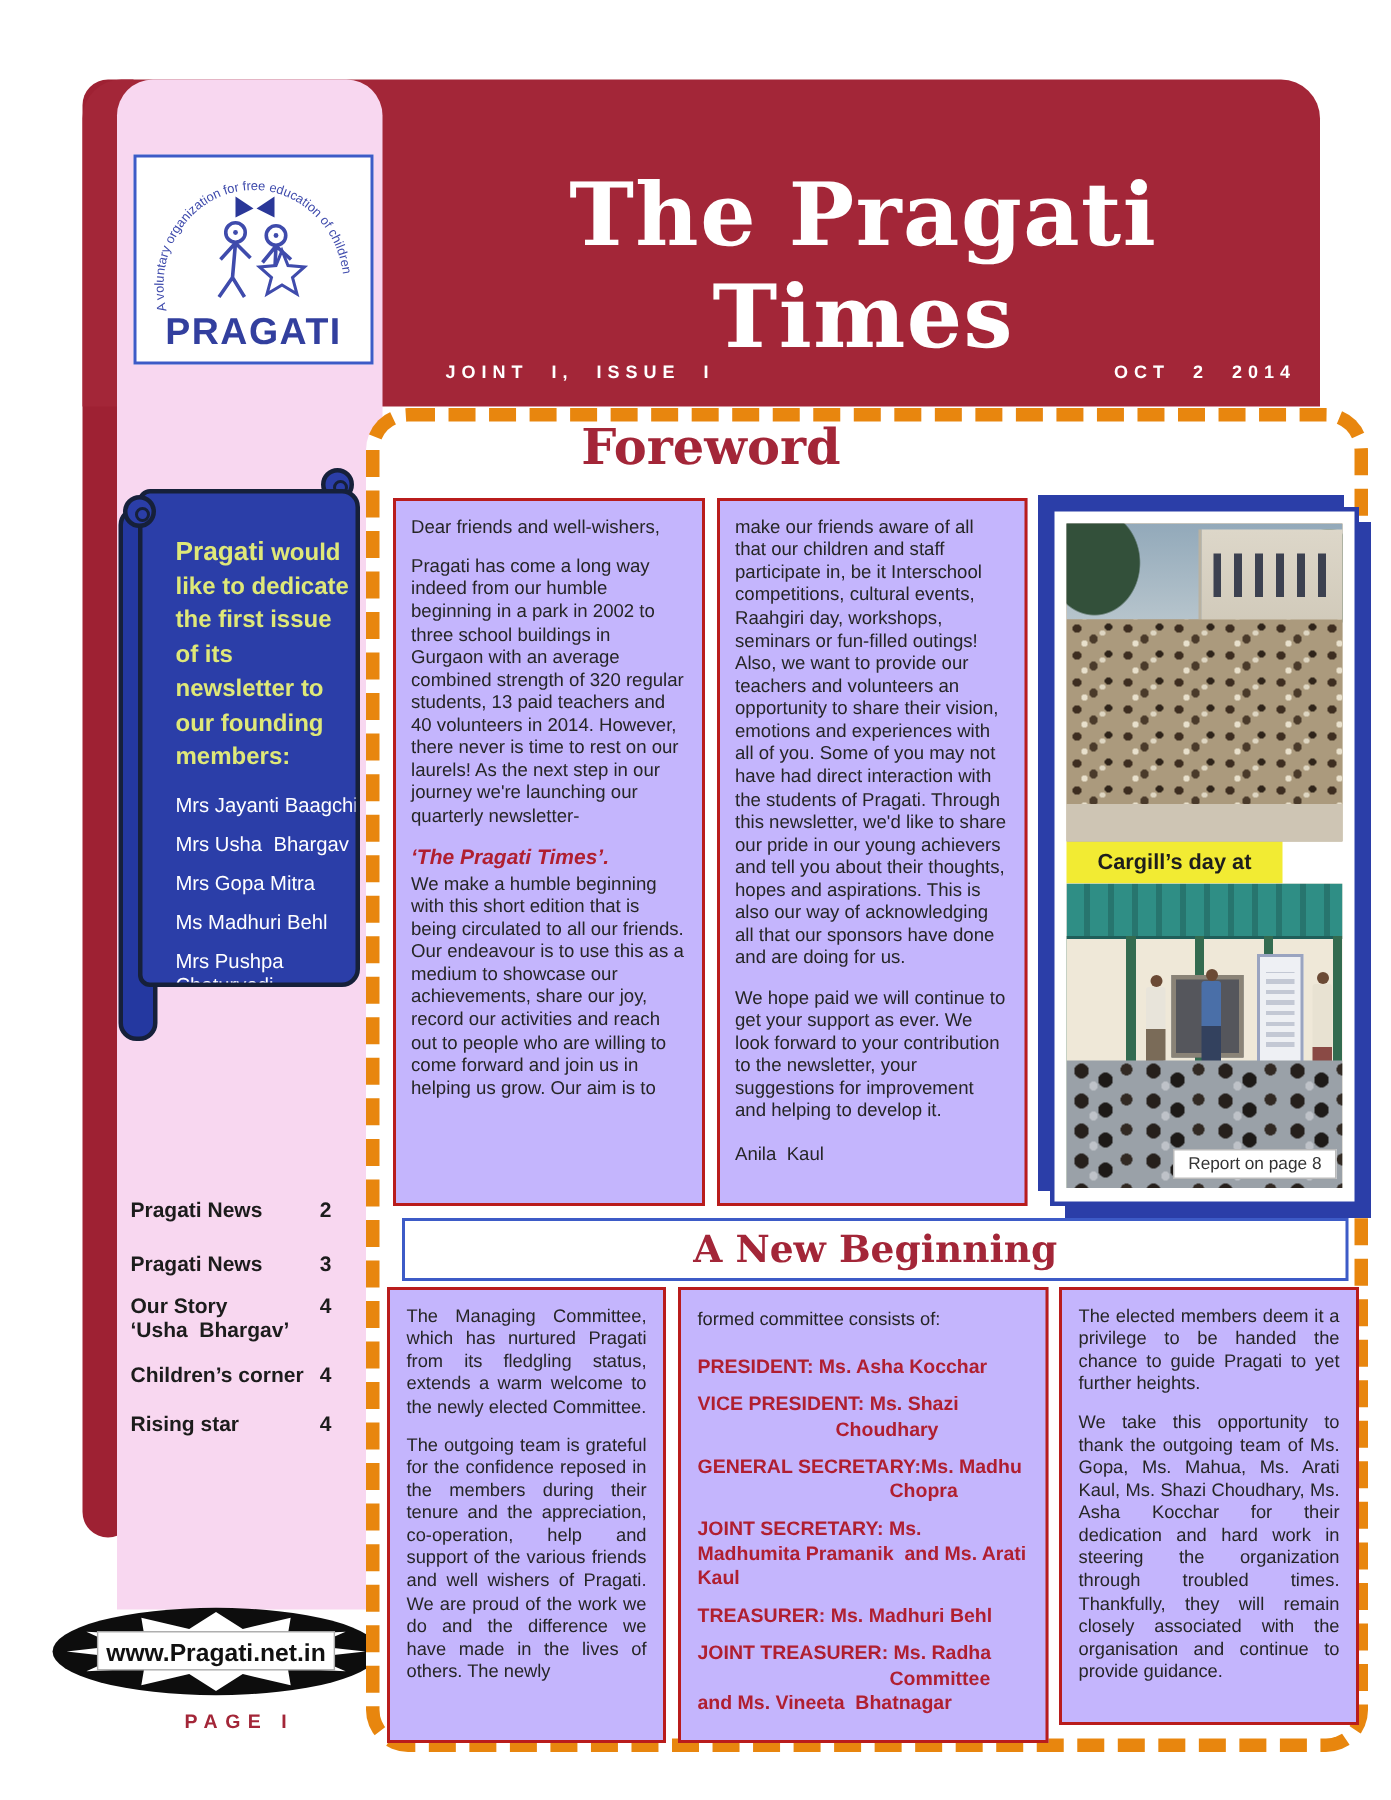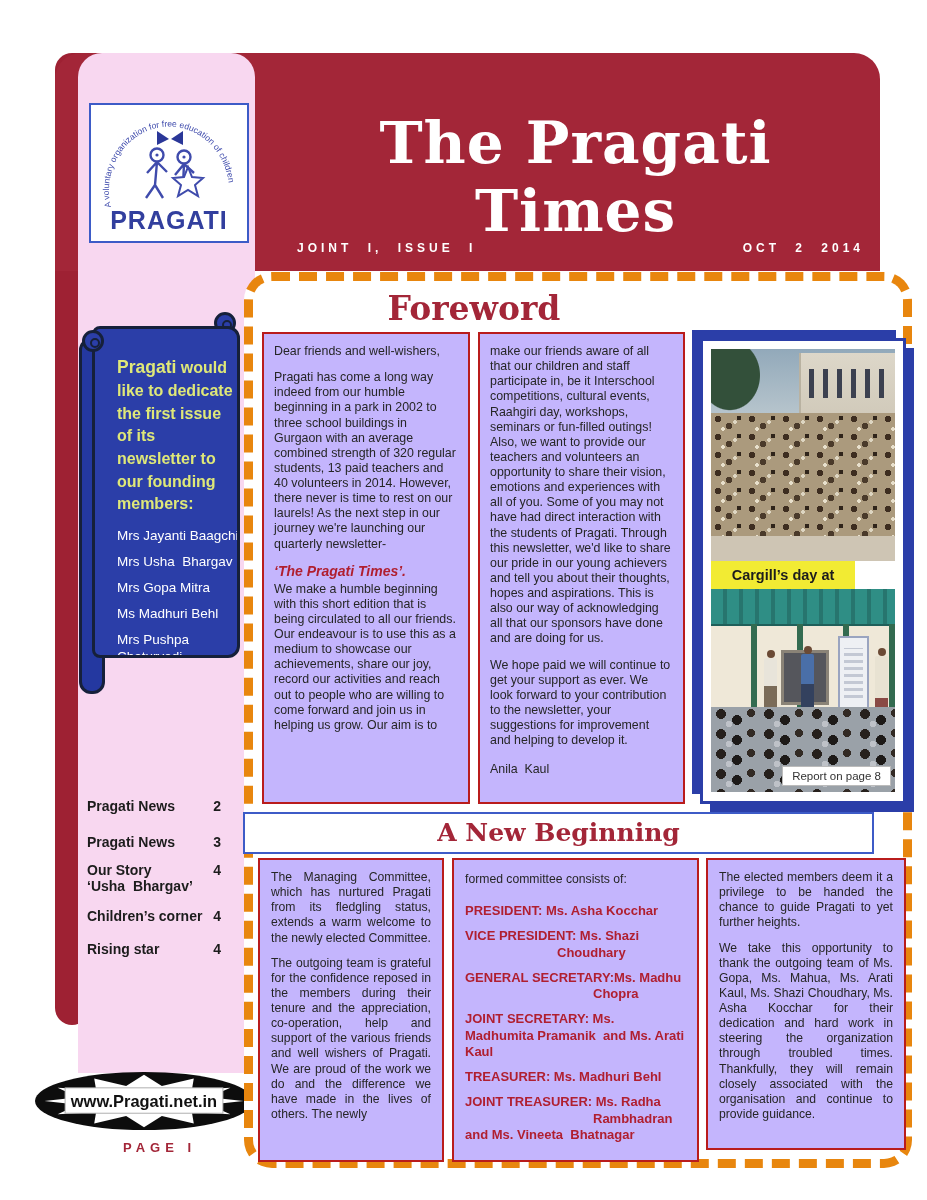--- a/index.html
+++ b/index.html
@@ -50,21 +50,21 @@
   
   .badge{position:absolute;left:32px;top:1070px;}
   .page-label{position:absolute;left:112px;top:1140px;color:#A32638;font-size:13px;
       font-weight:bold;letter-spacing:5px;margin-left:11px;}
 
   
   .content-box{position:absolute;left:244px;top:272px;width:668px;height:896px;
       border:9px dashed #E8860E;border-radius:28px;box-sizing:border-box;background:#fff;}
 
   .fw-heading{position:absolute;left:262px;top:278px;width:424px;text-align:center;
-      font-family:"DejaVu Serif",serif;font-weight:bold;font-size:33px;color:#A32638;margin-top:11px;}
+      font-family:"DejaVu Serif",serif;font-weight:bold;font-size:33px;color:#A32638;}
 
   .txt-box{position:absolute;background:#c4b5fd;border:2px solid #b91c1c;box-sizing:border-box;
       overflow:hidden;}
   .fw-col{top:332px;height:472px;padding:10px 10px;font-size:12.4px;line-height:1.22;color:#262626;}
   .fw-col1{left:262px;width:208px;}
   .fw-col2{left:478px;width:207px;}
   .fw-col p{margin:0 0 11px 0;}
   .fw-title-line{color:#B01F30;font-weight:bold;font-style:italic;font-size:14px;margin:0 0 2px 0;}
   .fw-sig{margin-top:14px;white-space:pre-wrap;}
 
@@ -119,21 +119,21 @@
       background-image:
         radial-gradient(circle 5px at 10px 7px,#26201C 98%,transparent),
         radial-gradient(circle 5px at 26px 13px,#1D1A18 98%,transparent),
         radial-gradient(circle 4px at 40px 6px,#322A24 98%,transparent),
         radial-gradient(circle 3px at 18px 17px,#BEC2C8 98%,transparent);
       background-size:48px 20px;}
   .report-label{position:absolute;right:4px;bottom:6px;background:#fff;border:1px solid #bbb;
       color:#333;font-size:11.5px;padding:3px 9px;}
 
   
-  .nb-heading-box{position:absolute;left:243px;top:812px;width:631px;height:42px;
+  .nb-heading-box{position:absolute;left:268px;top:812px;width:631px;height:42px;
       background:#fff;border:2px solid #3D5BC7;box-sizing:border-box;text-align:center;}
   .nb-heading{font-family:"DejaVu Serif",serif;font-weight:bold;font-size:25px;color:#A32638;
       line-height:38px;}
   .nb-col{top:858px;padding:10px 11px;font-size:12.2px;line-height:1.24;text-align:justify;color:#262626;}
   .nb-col p{margin:0 0 10px 0;}
   .nb-col1{left:258px;width:186px;height:304px;}
   .nb-col2{left:452px;width:247px;height:304px;text-align:left;}
   .nb-col3{left:706px;width:200px;height:292px;}
   .nb-intro{margin:2px 0 16px 0;color:#262626;}
   .comm-line{color:#B01F30;font-weight:bold;font-size:13px;line-height:1.25;white-space:pre-wrap;}
@@ -283,21 +283,21 @@
   <div class="txt-box nb-col nb-col2">
     <div class="nb-intro">formed committee consists of:</div>
     <div class="comm-line cm-gap">PRESIDENT: Ms. Asha Kocchar</div>
     <div class="comm-line cm-gap">VICE PRESIDENT: Ms. Shazi</div>
     <div class="comm-line ind1">Choudhary</div>
     <div class="comm-line cm-gap">GENERAL SECRETARY:Ms. Madhu</div>
     <div class="comm-line ind2">Chopra</div>
     <div class="comm-line cm-gap">JOINT SECRETARY: Ms. Madhumita Pramanik  and Ms. Arati Kaul</div>
     <div class="comm-line cm-gap">TREASURER: Ms. Madhuri Behl</div>
     <div class="comm-line cm-gap">JOINT TREASURER: Ms. Radha</div>
-    <div class="comm-line ind2">Rambhadran</div>
+    <div class="comm-line ind2">Committee</div>
     <div class="comm-line">and Ms. Vineeta  Bhatnagar</div>
   </div>
 
   <div class="txt-box nb-col nb-col3">
     <p>The  elected members deem it a privilege to be handed the chance to guide Pragati to yet further heights.</p>
     <p>We take this opportunity to thank the outgoing team of Ms. Gopa, Ms. Mahua, Ms. Arati Kaul, Ms. Shazi Choudhary, Ms. Asha Kocchar for their dedication and hard work  in steering the organization through troubled times.  Thankfully, they will remain closely associated with the organisation and continue to provide guidance.</p>
   </div>
 
 </div>
 

